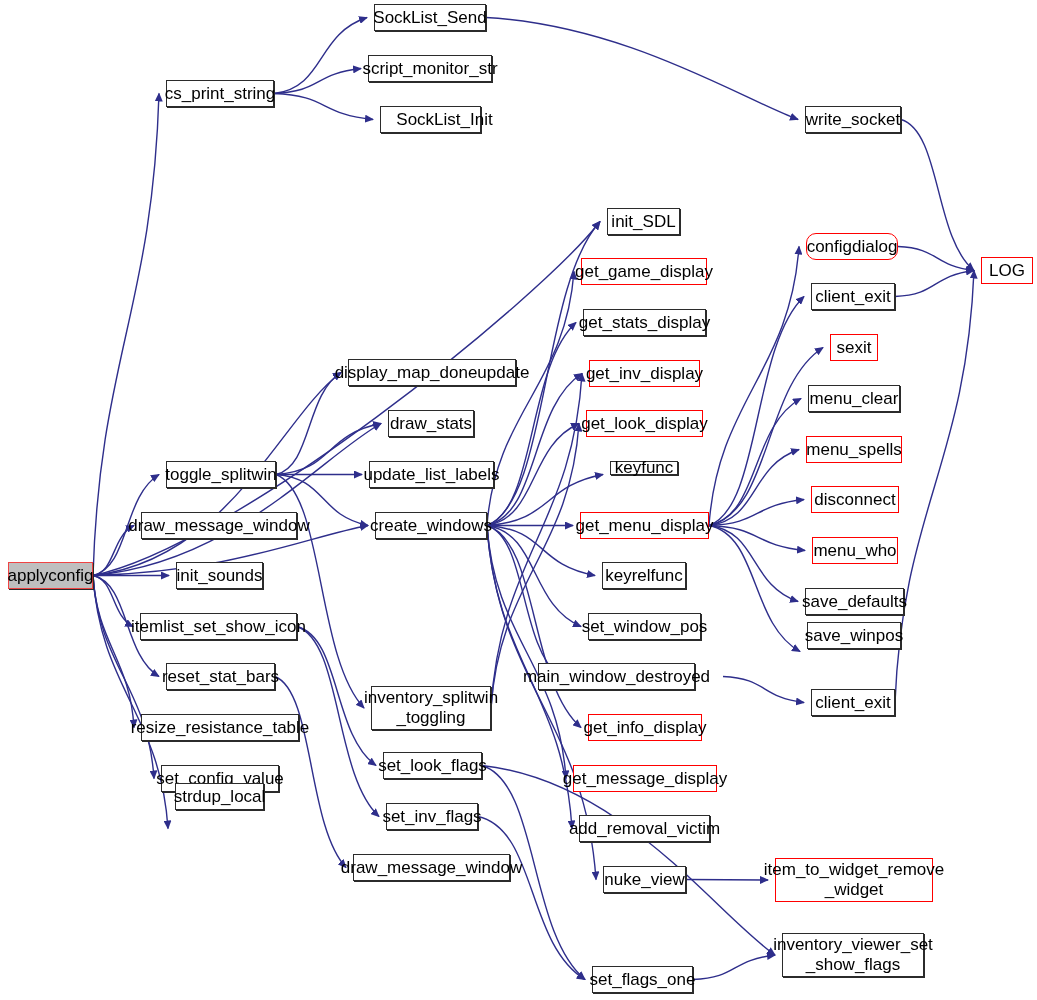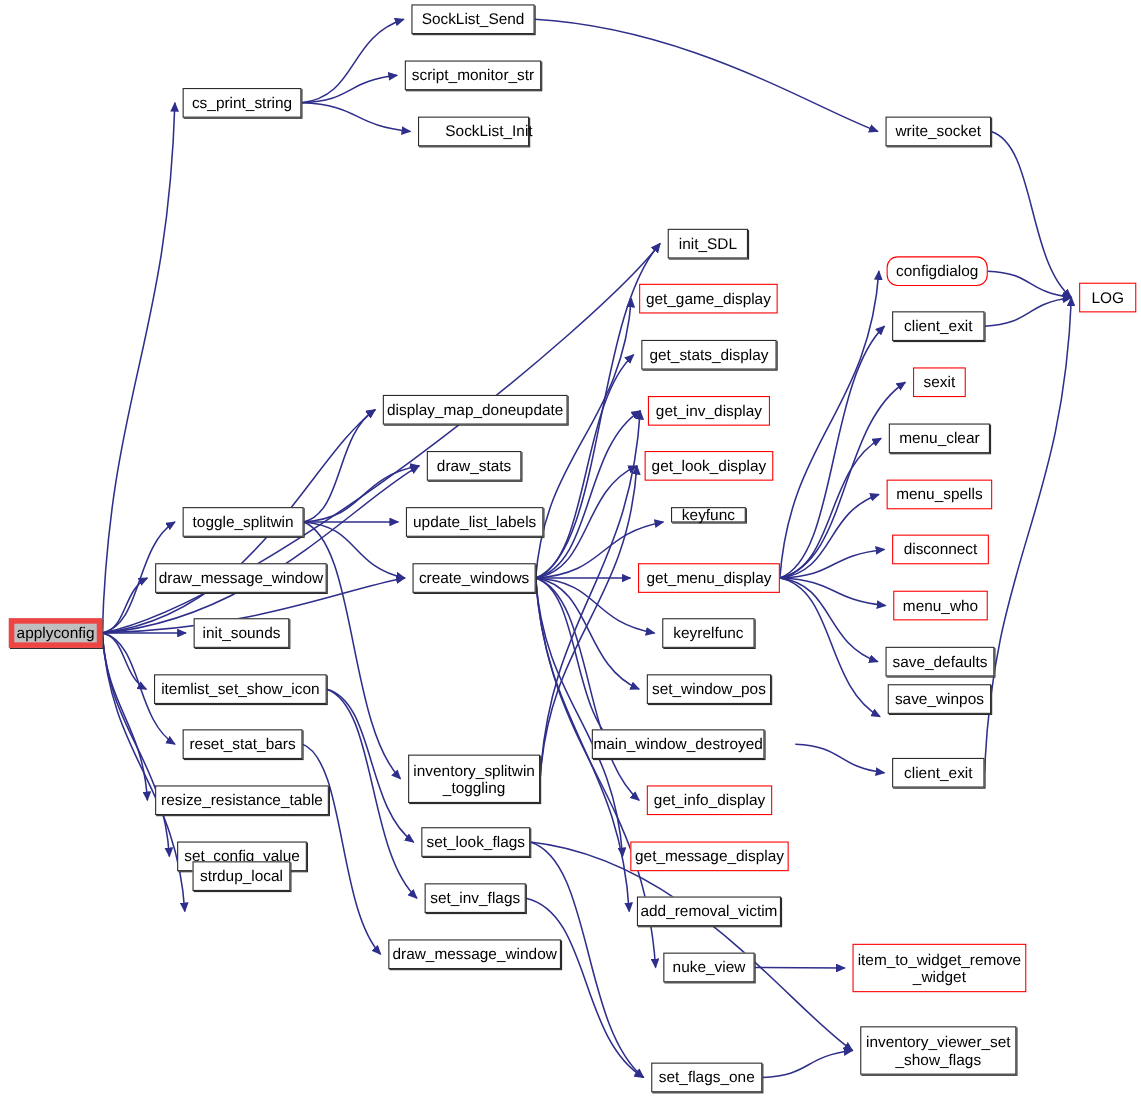--- a/index.html
+++ b/index.html
@@ -1,24 +1,24 @@
 <!DOCTYPE html>
 <html><head>
 <meta charset="utf-8">
 <style>
   html,body{margin:0;padding:0;background:#ffffff;}
   #canvas{position:relative;width:1037px;height:1000px;background:#fff;
           font-family:"Liberation Sans",sans-serif;overflow:hidden;}
   #edges{position:absolute;left:0;top:0;width:1037px;height:1000px;}
   .node{position:absolute;box-sizing:border-box;display:flex;align-items:center;
         justify-content:center;text-align:center;background:#ffffff;
-        font-size:14px;color:#000;line-height:1.15;white-space:pre;z-index:5;}
+        font-size:17px;color:#000;line-height:1.15;white-space:pre;z-index:5;}
   .node.black{border:1px solid #2b2b2b;box-shadow:1px 1px 0 0 #2b2b2b;}
   .node.red{border:1.6px solid #ff0000;}
-  .node.gray{border:5px solid #ef4444;background:#bfbfbf;box-shadow:1px 1px 0 0 #2b2b2b;}
+  .node.gray{border:1px solid #ef4444;background:#bfbfbf;box-shadow:1px 1px 0 0 #2b2b2b;}
 </style>
 </head>
 <body>
 
 <div id="canvas">
   <svg id="edges" viewBox="0 0 1037 1000" xmlns="http://www.w3.org/2000/svg">
     <defs>
       <marker id="ah" markerWidth="9" markerHeight="8" refX="8" refY="4" orient="auto" markerUnits="userSpaceOnUse">
         <path d="M0,0 L9,4 L0,8 z" fill="#2e2e8b"></path>
       </marker>

